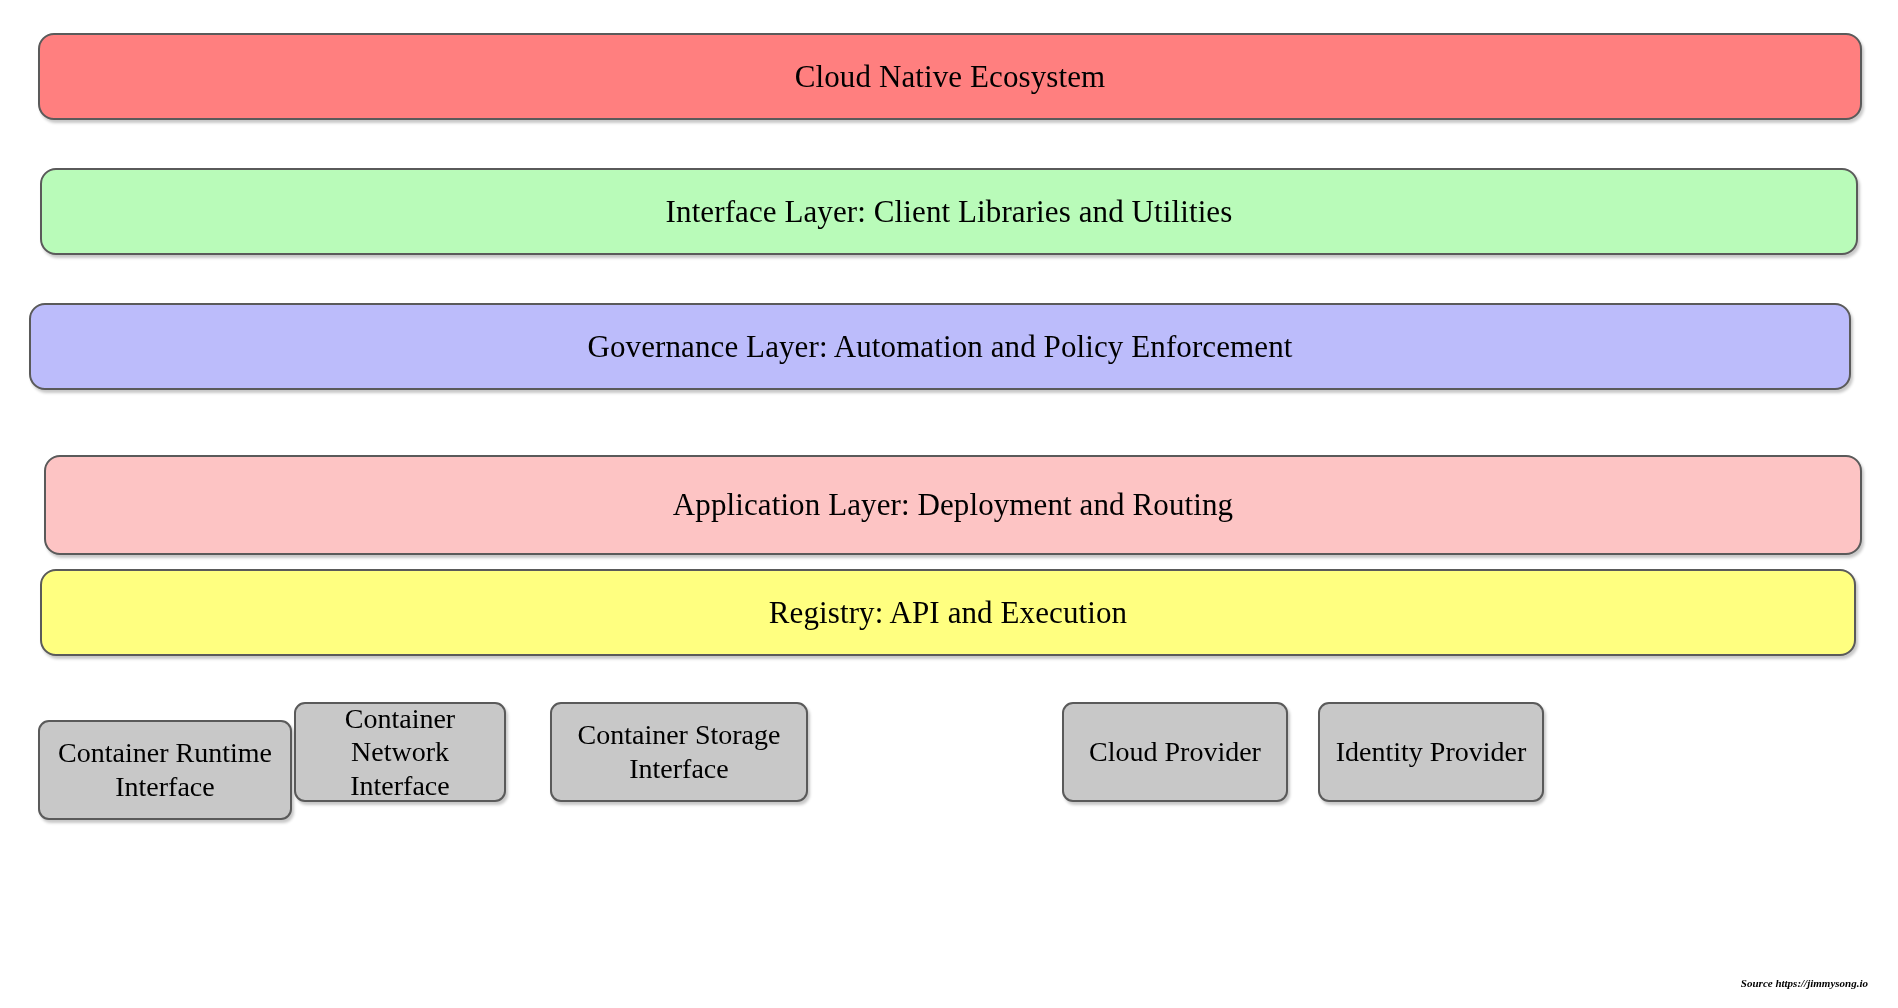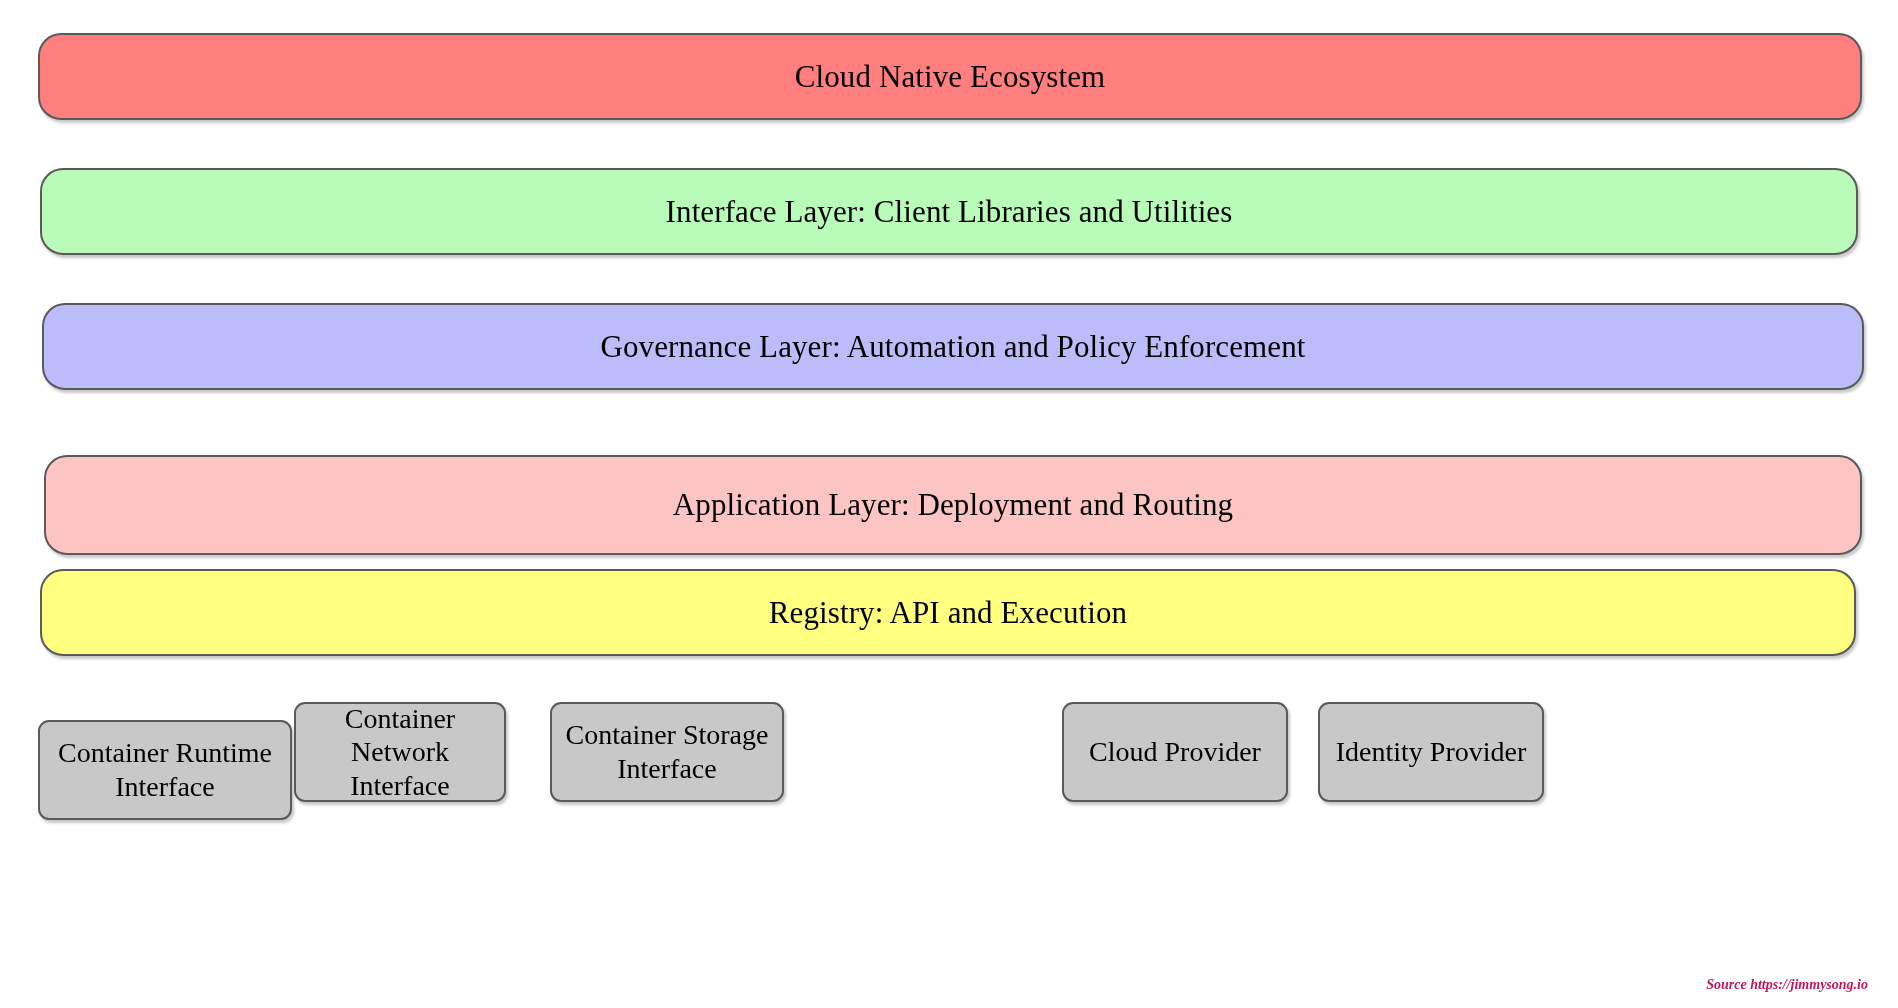--- a/index.html
+++ b/index.html
@@ -27,40 +27,40 @@
     position: absolute;
     left: 0;
     top: 0;
     width: 1898px;
   }
 
   .layer-bar {
     position: absolute;
     box-sizing: border-box;
     border: 2px solid #5a5a5a;
-    border-radius: 23px;
+    border-radius: 16px;
     display: flex;
     align-items: center;
     justify-content: center;
     box-shadow: 2px 3px 3px rgba(0,0,0,0.22);
   }
 
   .layer-label {
     font-size: 31px;
     line-height: 1.15;
     color: #000000;
     text-align: center;
     letter-spacing: 0.1px;
     white-space: nowrap;
   }
 
   
   .bar-0 { left: 38px;  top: 33px;  width: 1824px; height: 87px; }
   .bar-1 { left: 40px;  top: 168px; width: 1818px; height: 87px; }
-  .bar-2 { left: 42px;  top: 303px; width: 1822px; height: 87px; }
+  .bar-2 { left: 29px;  top: 303px; width: 1822px; height: 87px; }
   .bar-3 { left: 44px;  top: 436px; width: 1818px; height: 100px; margin-top: 19px; }
   .bar-4 { left: 40px;  top: 569px; width: 1816px; height: 87px; }
 
   
   .component-row {
     position: absolute;
     left: 0;
     top: 702px;
     width: 1898px;
     height: 102px;
@@ -83,34 +83,34 @@
   .component-label {
     font-size: 28px;
     line-height: 1.2;
     color: #000000;
     text-align: center;
     padding: 0 8px;
   }
 
   .cbox-0 { left: 38px;   width: 254px; margin-top: 18px; }
   .cbox-1 { left: 294px;  width: 212px; }
-  .cbox-2 { left: 550px;  width: 234px; align-items: center; }
+  .cbox-2 { left: 550px;  width: 258px; align-items: center; }
   .cbox-3 { left: 806px;  width: 226px; }
   .cbox-4 { left: 1062px; width: 226px; }
   .cbox-5 { left: 1318px; width: 226px; }
 
   
   .source-note {
     position: absolute;
     right: 30px;
     top: 977px;
-    font-size: 14px;
+    font-size: 11px;
     font-weight: bold;
     font-style: italic;
-    color: #be185d;
+    color: #000000;
     white-space: nowrap;
   }
 </style>
 </head>
 <body>
 
 <div id="canvas">
 
   <div class="layer-stack">
 

